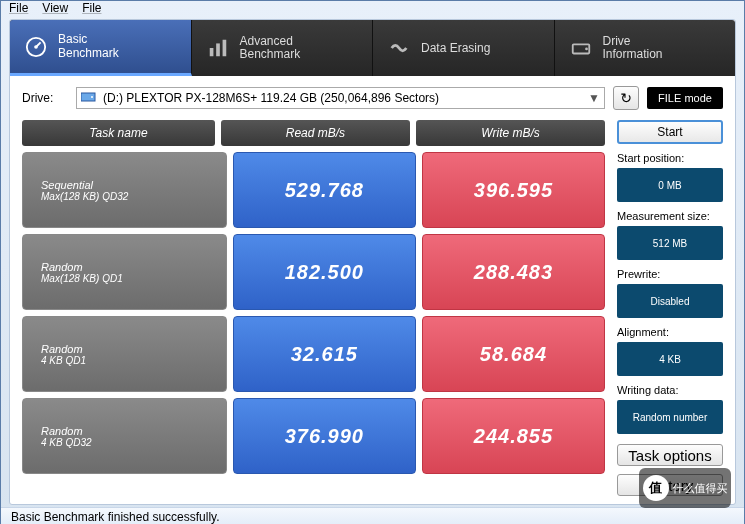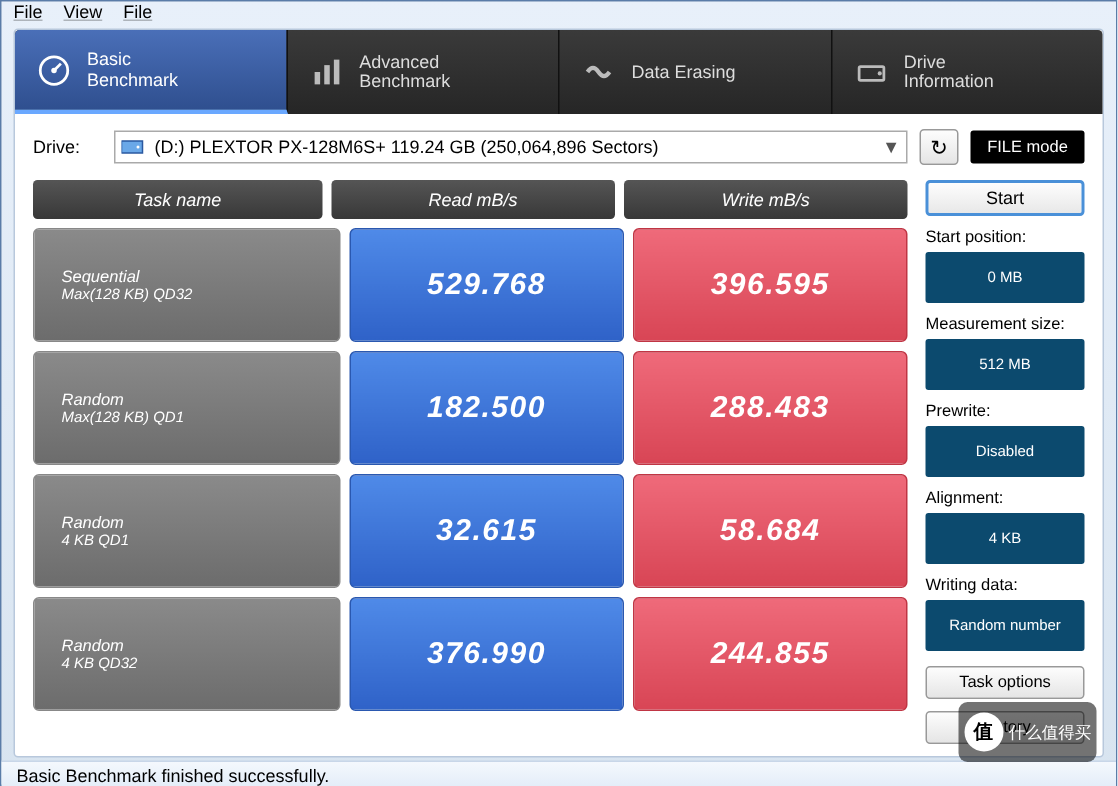--- a/index.html
+++ b/index.html
@@ -34,21 +34,21 @@
 .result-row { display: flex; gap: 6px; height: 76px; }
 .task-cell { flex: 1.02; background: linear-gradient(#8a8a8a,#6c6c6c); border: 1px solid #888; border-radius: 4px; color: #fff; font-size: 11px; display: flex; flex-direction: column; justify-content: center; padding-left: 18px; font-style: italic; }
 .task-cell .l2 { font-size: 10px; }
 .val-cell { flex: 1; border-radius: 4px; display: flex; align-items: center; justify-content: center; color: #fff; font-size: 20px; font-weight: bold; font-family: "Arial", sans-serif; letter-spacing: 1px; font-style: italic; }
 .val-read { background: linear-gradient(#4f8ae8,#2f62c8); border: 1px solid #2a58b0; }
 .val-write { background: linear-gradient(#ef6a7a,#d84555); border: 1px solid #c03544; }
 .right { width: 106px; display: flex; flex-direction: column; gap: 4px; font-size: 11px; }
 .start-btn { height: 24px; border: 2px solid #4a90d8; background: linear-gradient(#fdfdfd,#e8e8e8); border-radius: 3px; font-size: 12px; display:flex; align-items:center; justify-content:center; }
 .right-label { font-size: 11px; margin-top: 4px; }
 .right-val { background: #0c4a6e; color: #fff; font-size: 10px; height: 34px; display: flex; align-items: center; justify-content: center; border-radius: 2px; }
-.opt-btn { height: 22px; border: 1px solid #999; background: linear-gradient(#fdfdfd,#e5e5e5); border-radius: 3px; font-size: 11px; display:flex; align-items:center; justify-content:center; margin-top:6px;}
+.opt-btn { height: 22px; border: 1px solid #999; background: linear-gradient(#fdfdfd,#e5e5e5); border-radius: 3px; font-size: 15px; display:flex; align-items:center; justify-content:center; margin-top:6px;}
 .status { height: 22px; border-top: 1px solid #c8d6e8; font-size: 12px; padding: 2px 10px; background: linear-gradient(#f4f8fd,#e2ecf8); display:flex; align-items:center; }
 .watermark { position: absolute; right: 14px; bottom: 16px; width: 92px; height: 40px; background: rgba(0,0,0,0.55); border-radius: 6px; color: #fff; font-size: 10px; display:flex; align-items:center; justify-content:center; gap:4px; }
 .wm-circle { width: 26px; height:26px; border-radius:50%; background:#fff; color:#000; display:flex; align-items:center; justify-content:center; font-size:13px; font-weight:bold; }
 </style>
 </head>
 <body>
 
 <div class="window">
   <div class="menubar">
     <span class="menuitem">File</span>
@@ -95,21 +95,21 @@
             </svg>
           </span>
         <span style="white-space:pre-line;line-height:1.1">Drive
 Information</span>
       </div>
     </div>
 
     <div class="drive-row">
       <span class="drive-label">Drive:</span>
       <div class="drive-select">
-        <span style="display:flex;align-items:center;gap:6px">
+        <span style="display:flex;align-items:flex-start;gap:6px">
           <svg width="16" height="12">
               <rect x="0" y="2" width="14" height="8" fill="#6aa8e8" stroke="#2a58a0"></rect>
               <circle cx="11" cy="6" r="1" fill="#fff"></circle>
             </svg>
           <span>(D:) PLEXTOR PX-128M6S+  119.24 GB (250,064,896 Sectors)</span>
         </span>
         <span class="arrow">▼</span>
       </div>
       <div class="refresh-btn">
         <span>↻</span>

